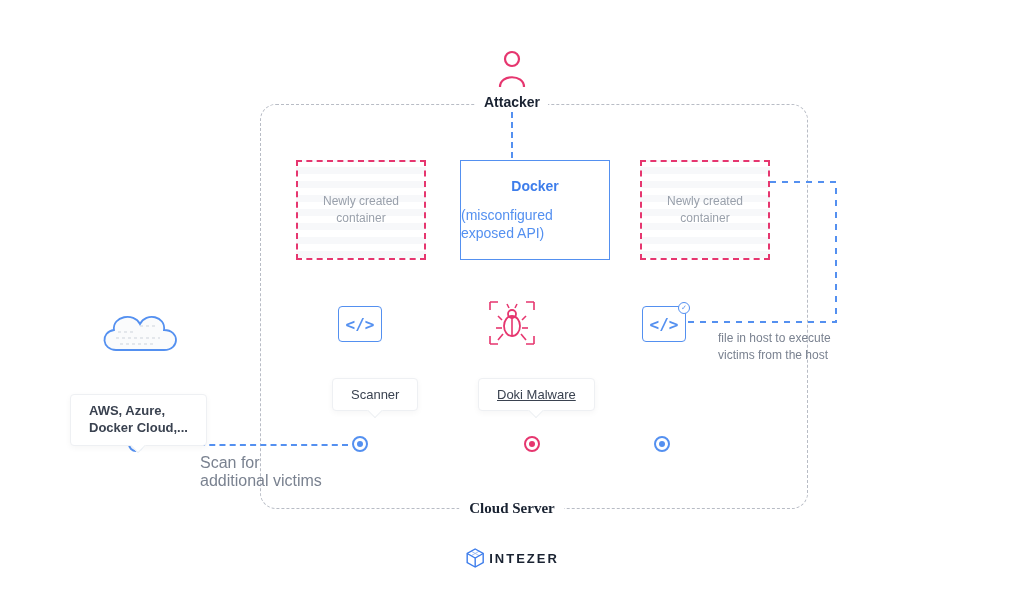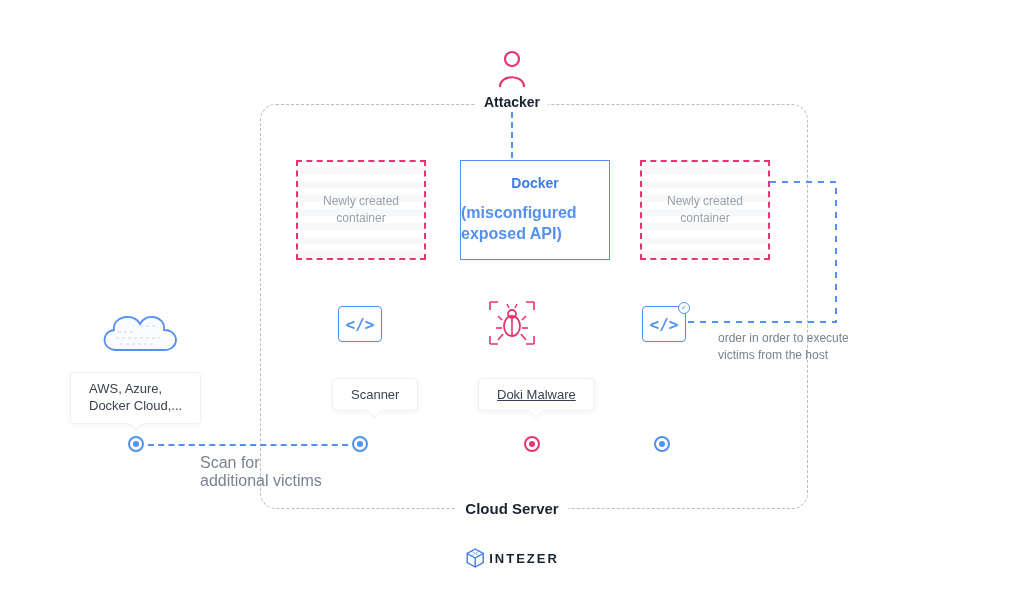--- a/index.html
+++ b/index.html
@@ -46,20 +46,21 @@
     position: absolute;
     left: 50%;
     top: 500px;
     transform: translateX(-50%);
     font-size: 15px;
     font-weight: 600;
     color: #1a2332;
     background: #fff;
     padding: 0 10px;
     z-index: 5;
+    font-family: Liberation Serif, serif;
   }
 
   
   .v-line {
     position: absolute;
     left: 50%;
     top: 112px;
     width: 0;
     height: 46px;
     border-left: 2px dashed #5490f0;
@@ -97,21 +98,21 @@
     height: 100px;
     border: 1.5px solid #5490f0;
     display: flex;
     flex-direction: column;
     align-items: center;
     justify-content: center;
     z-index: 3;
     background: #fff;
   }
   .docker-title { font-size: 14px; font-weight: 700; color: #3d7deb; }
-  .docker-sub { font-size: 16px; color: #5490f0; margin-top: 12px; line-height: 1.3; font-weight: 700; }
+  .docker-sub { font-size: 14px; color: #5490f0; margin-top: 12px; line-height: 1.3; font-weight: 400; }
 
   .code-icon {
     position: absolute;
     width: 44px;
     height: 36px;
     border: 1.5px solid #5490f0;
     border-radius: 4px;
     display: flex;
     align-items: center;
     justify-content: center;
@@ -153,21 +154,21 @@
     bottom: -6px;
     width: 10px;
     height: 10px;
     background: #fff;
     border-right: 1px solid #eef0f3;
     border-bottom: 1px solid #eef0f3;
     transform: translateX(-50%) rotate(45deg);
   }
   .pill-scanner { left: 332px; top: 378px; }
   .pill-doki { left: 478px; top: 378px; text-decoration: underline; }
-  .pill-aws { left: 70px; top: 372px; line-height: 1.3; }
+  .pill-aws { left: 70px; top: 394px; line-height: 1.3; font-weight: bold; }
 
   .cloud-shape {
     position: absolute;
     left: 94px;
     top: 302px;
     z-index: 3;
   }
 
   .dot {
     position: absolute;
@@ -334,21 +335,21 @@
 <div class="scan-text">
   <div>Scan for</div>
   <div>additional victims</div>
 </div>
 
 <svg class="cron-path" style="left:686px; top:182px; width:170px; height:150px; position:absolute; overflow:visible;">
   <path d="M84 0 L150 0 L150 140 L2 140" fill="none" stroke="#5490f0" stroke-width="2" stroke-dasharray="6 6"></path>
 </svg>
 
 <div class="cron-text">
-  <div>order in order to execute</div>
+  <div>file in host to execute</div>
   <div>victims from the host</div>
 </div>
 
 <div class="brand">
   <svg width="20" height="20" viewBox="0 0 20 20">
     <path d="M10 1 L18 5.5 L18 14.5 L10 19 L2 14.5 L2 5.5 Z" fill="none" stroke="#3d7deb" stroke-width="1.4"></path>
     <path d="M2 5.5 L10 10 L18 5.5 M10 10 L10 19" fill="none" stroke="#3d7deb" stroke-width="1.4"></path>
     <path d="M6 3.2 L14 7.7 M14 3.2 L6 7.7" stroke="#3d7deb" stroke-width="0.8" opacity="0.6"></path>
   </svg>
   <span class="brand-text">INTEZER</span>

